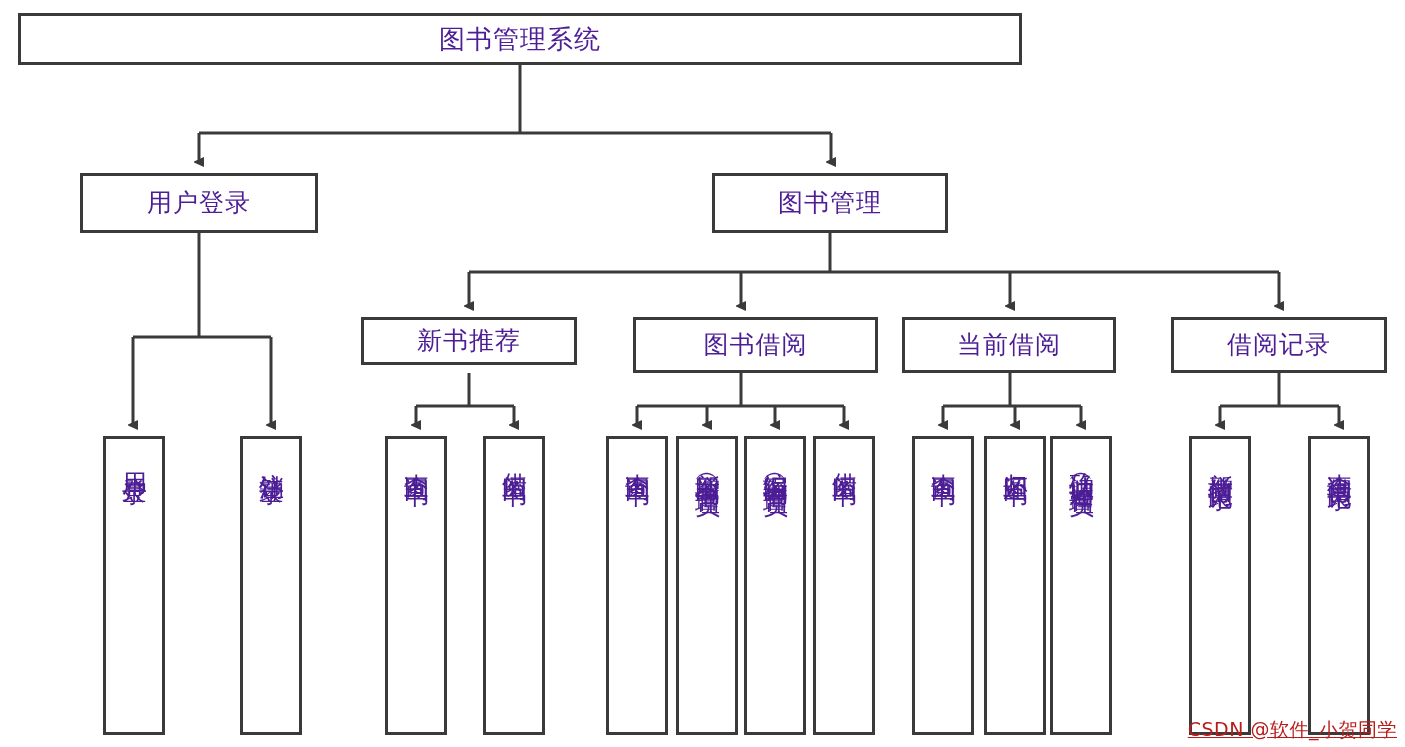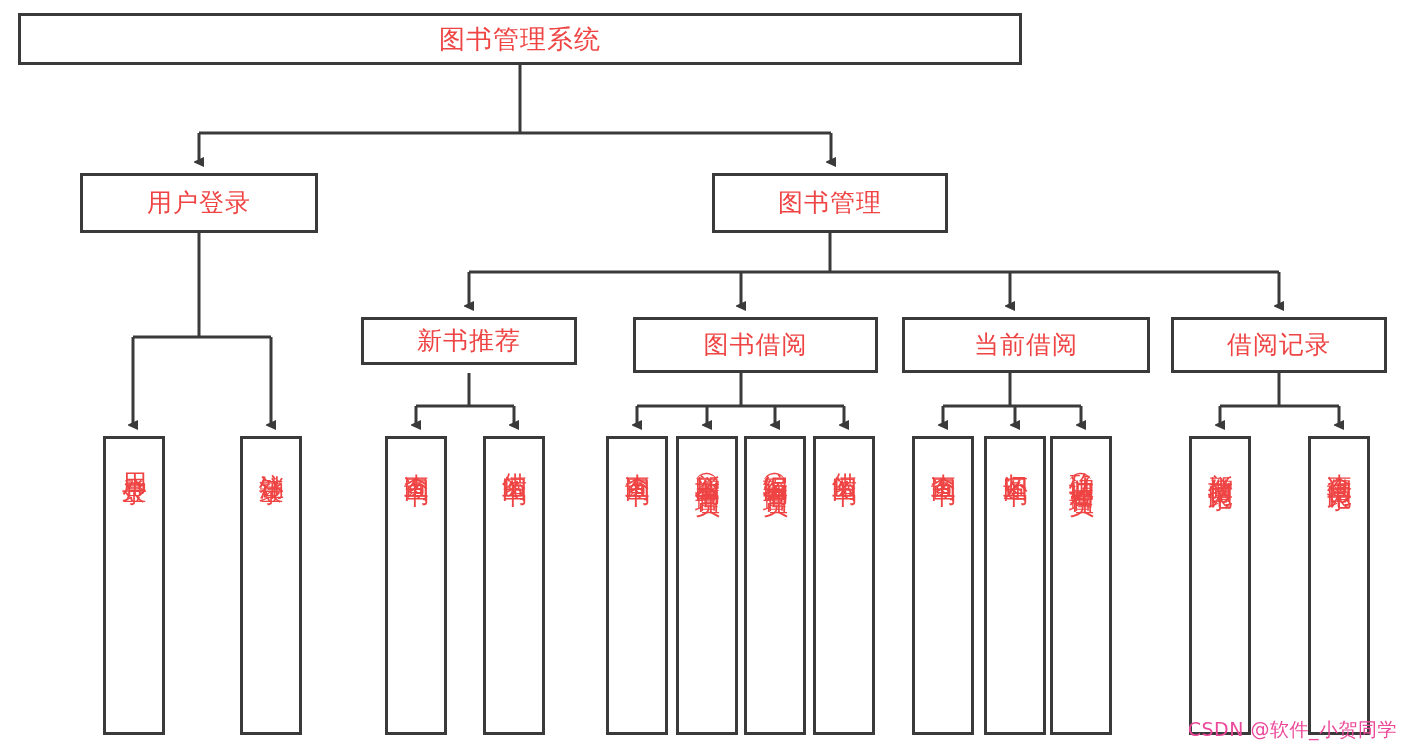--- a/index.html
+++ b/index.html
@@ -21,21 +21,21 @@
     pointer-events:none;
   }
   .node{
     position:absolute;
     box-sizing:border-box;
     background:#ffffff;
     border:3px solid #3a3a3a;
     display:flex;
     align-items:center;
     justify-content:center;
-    color:#ef4444;
+    color:#4c1d95;
   }
   .node.horizontal .node-label{
     writing-mode:horizontal-tb;
     font-size:25px;
     letter-spacing:1px;
     line-height:1.1;
     white-space:nowrap;
   }
   .node.vertical{
     align-items:flex-start;
@@ -48,24 +48,25 @@
     line-height:1.28;
     letter-spacing:3px;
     white-space:nowrap;
     display:block;
   }
   .node.root .node-label{font-size:26px;}
   .watermark{
     position:absolute;
     right:8px;bottom:4px;
     font-size:19px;
-    color:#ec4899;
+    color:#b91c1c;
     letter-spacing:0.5px;
     white-space:nowrap;
     user-select:none;
+    text-decoration:underline;
   }
 </style>
 </head>
 <body>
 
 <div id="diagram-root">
 
   <svg class="connector-layer" viewBox="0 0 1405 747">
     <defs>
       <marker id="arrowhead" markerWidth="10" markerHeight="10" refX="5" refY="5" orient="auto" markerUnits="userSpaceOnUse">
@@ -129,21 +130,21 @@
   <div class="node horizontal" style="left:712px;top:173px;width:236px;height:60px;">
     <span class="node-label">图书管理</span>
   </div>
 
   <div class="node horizontal" style="left:361px;top:317px;width:216px;height:48px;">
     <span class="node-label">新书推荐</span>
   </div>
   <div class="node horizontal" style="left:633px;top:317px;width:245px;height:56px;">
     <span class="node-label">图书借阅</span>
   </div>
-  <div class="node horizontal" style="left:902px;top:317px;width:248px;height:56px;">
+  <div class="node horizontal" style="left:902px;top:317px;width:214px;height:56px;">
     <span class="node-label">当前借阅</span>
   </div>
   <div class="node horizontal" style="left:1171px;top:317px;width:216px;height:56px;text-align:center;">
     <span class="node-label">借阅记录</span>
   </div>
 
   <div class="node vertical" style="left:103px;top:436px;width:62px;height:299px;">
     <span class="node-label">用户登录</span>
   </div>
   <div class="node vertical" style="left:240px;top:436px;width:62px;height:299px;">

